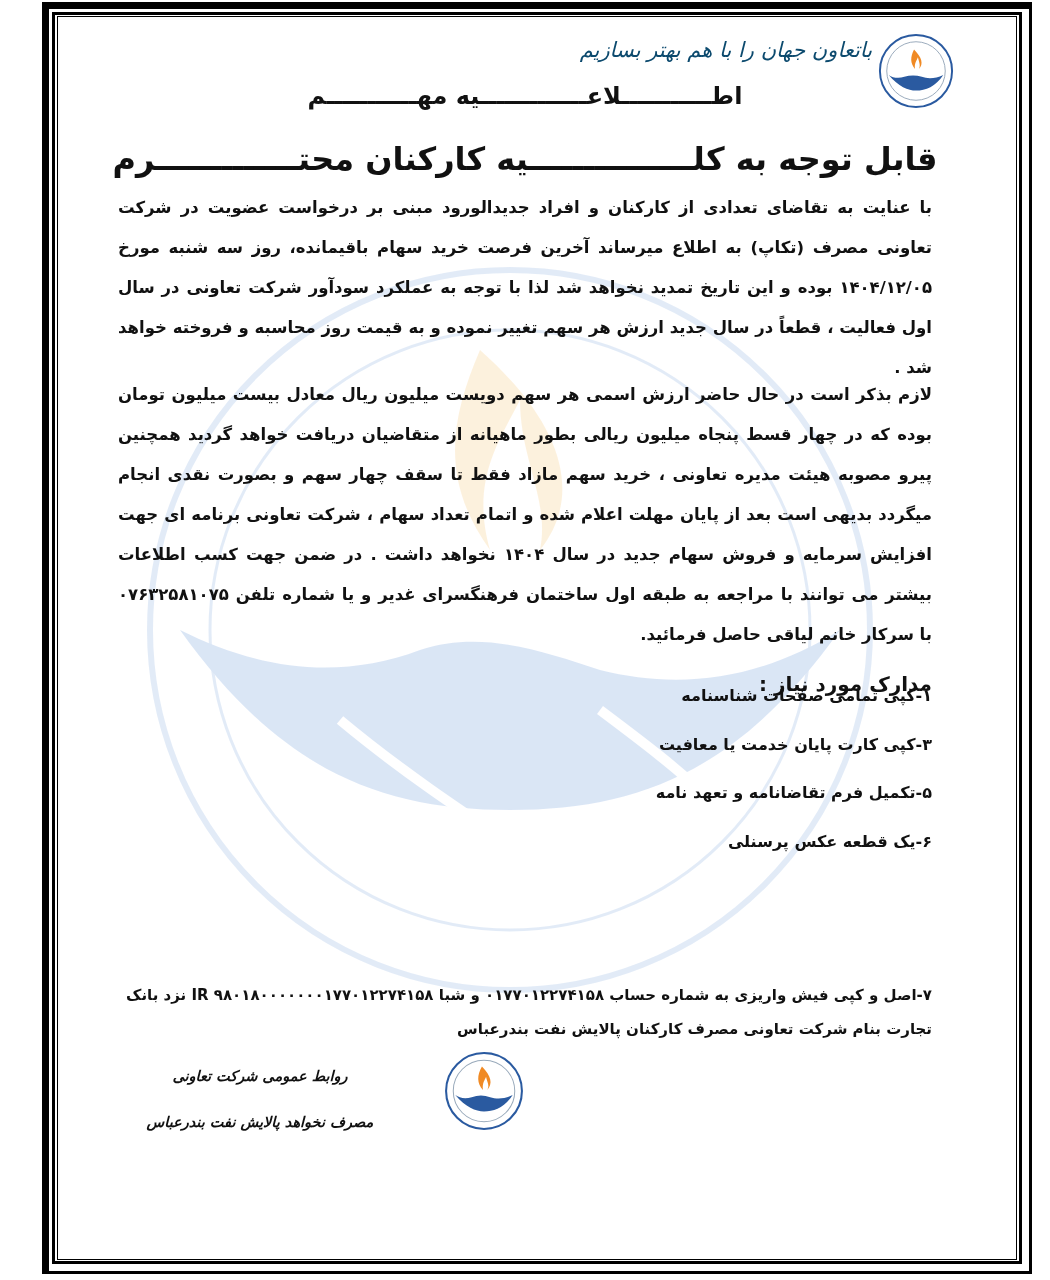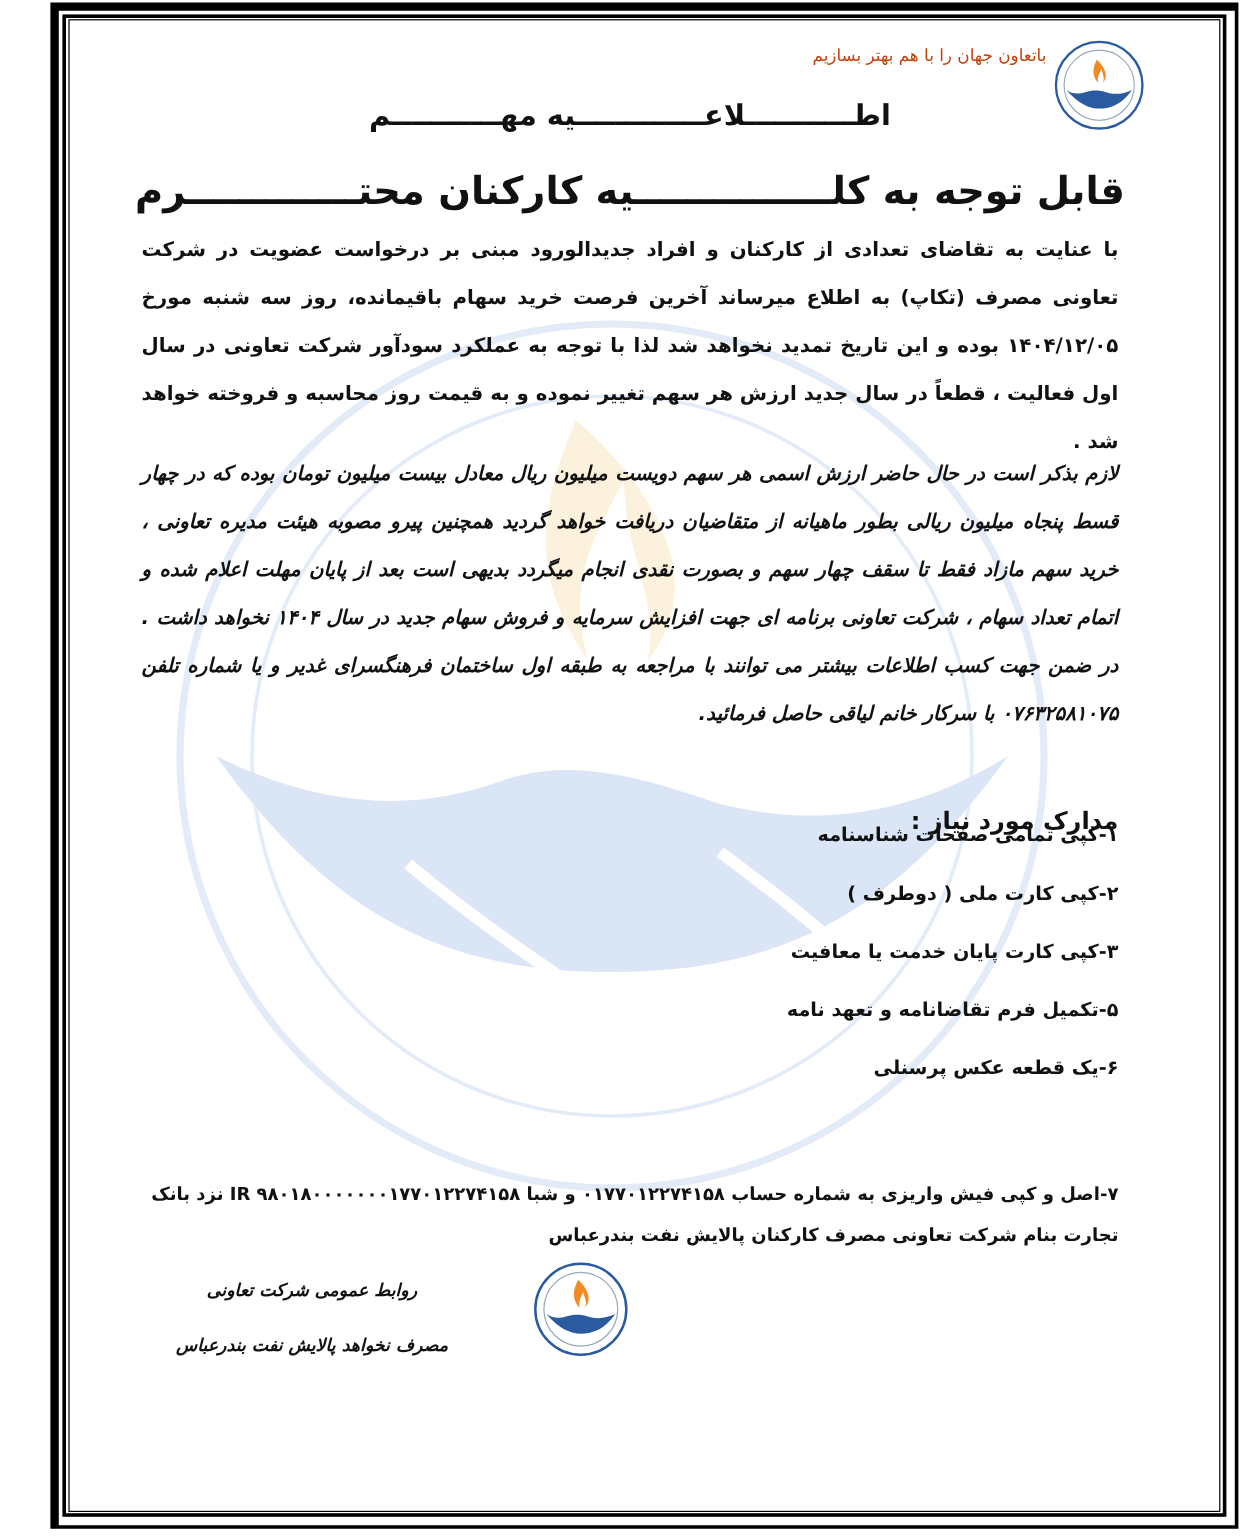--- a/index.html
+++ b/index.html
@@ -6,30 +6,30 @@
   body { width:1050px; height:1280px; position:relative; overflow:hidden;
          font-family:"DejaVu Sans", "Liberation Sans", sans-serif; color:#111; }
   .frame-outer { position:absolute; left:42px; top:2px; width:990px; height:1272px;
                  border-left:7px solid #000; border-top:7px solid #000; border-right:3px solid #000; border-bottom:3px solid #000; box-sizing:border-box; }
   .frame-mid { position:absolute; left:52px; top:12px; width:970px; height:1252px;
                border:3px solid #000; box-sizing:border-box; }
   .frame-inner { position:absolute; left:57px; top:16px; width:960px; height:1244px;
                  border:1px solid #000; box-sizing:border-box; }
   .watermark { position:absolute; left:120px; top:250px; width:780px; height:760px; opacity:0.22; pointer-events:none; }
   .header-logo { position:absolute; right:95px; top:32px; width:78px; height:78px; }
-  .header-slogan { position:absolute; right:178px; top:38px; font-family:"DejaVu Serif", serif; 
-                   font-size:14px; color:#c2410c; direction:rtl; }
+  .header-slogan { position:absolute; right:178px; top:38px; font-family:"DejaVu Serif", serif; font-style:italic;
+                   font-size:21px; color:#0c4a6e; direction:rtl; }
   .title { position:absolute; top:82px; left:0; right:0; text-align:center; direction:rtl;
            font-weight:bold; font-size:24px; }
   .subtitle { position:absolute; top:140px; left:0; right:0; text-align:center; direction:rtl;
               font-weight:bold; font-size:32px; }
   .content { position:absolute; left:118px; right:118px; direction:rtl; text-align:justify;
              font-weight:bold; font-size:16.5px; line-height:40px; }
   .p1 { top:188px; }
-  .p2 { top:375px;font-style:italic; }
+  .p2 { top:375px; }
   .docs-title { position:absolute; right:118px; top:672px; direction:rtl; font-weight:bold; font-size:20px; }
   .docs-list { position:absolute; right:118px; top:680px; margin:0; padding:0; list-style:none; direction:rtl; }
   .docs-list li { font-weight:bold; font-size:16px; height:48.5px; line-height:32px; }
   .bank { position:absolute; left:118px; right:118px; top:978px; direction:rtl; font-weight:bold; font-size:15px; line-height:34px; text-align:right; }
   .footer-logo { position:absolute; left:443px; top:1050px; width:82px; height:82px; }
   .sign { position:absolute; left:140px; width:240px; text-align:center; direction:rtl; font-weight:bold; font-size:14.5px;font-style:italic; }
   .sign1 { top:1068px; }
   .sign2 { top:1114px; }
 </style>
 </head>
@@ -58,21 +58,20 @@
 
 <div class="title">اطـــــــــــلاعـــــــــــــیه مهـــــــــــم</div>
 <div class="subtitle">قابل توجه به کلـــــــــــــــیه کارکنان محتـــــــــــــرم</div>
 
 <div class="content p1">با عنایت به تقاضای تعدادی از کارکنان و افراد جدیدالورود مبنی بر درخواست عضویت در شرکت تعاونی مصرف (تکاپ) به اطلاع میرساند آخرین فرصت خرید سهام باقیمانده، روز سه شنبه مورخ ۱۴۰۴/۱۲/۰۵ بوده و این تاریخ تمدید نخواهد شد لذا با توجه به عملکرد سودآور شرکت تعاونی در سال اول فعالیت ، قطعاً در سال جدید ارزش هر سهم تغییر نموده و به قیمت روز محاسبه و فروخته خواهد شد .</div>
 <div class="content p2">لازم بذکر است در حال حاضر ارزش اسمی هر سهم دویست میلیون ریال معادل بیست میلیون تومان بوده که در چهار قسط پنجاه میلیون ریالی بطور ماهیانه از متقاضیان  دریافت خواهد گردید همچنین پیرو مصوبه هیئت مدیره تعاونی ، خرید سهم مازاد فقط تا سقف چهار سهم و بصورت نقدی انجام میگردد بدیهی است بعد از پایان مهلت اعلام شده و اتمام تعداد سهام ، شرکت تعاونی برنامه ای جهت افزایش سرمایه و فروش سهام جدید در سال ۱۴۰۴ نخواهد داشت . در ضمن جهت کسب اطلاعات بیشتر می توانند با مراجعه به طبقه اول ساختمان فرهنگسرای غدیر و یا شماره تلفن ۰۷۶۳۲۵۸۱۰۷۵ با سرکار خانم لیاقی حاصل فرمائید.</div>
 
 <div class="docs-title">مدارک مورد نیاز :</div>
 <ul class="docs-list">
   <li>۱-کپی تمامی صفحات شناسنامه</li>
-  <li>۲-کپی کارت ملی ( دوطرف )</li>
   <li>۳-کپی کارت پایان خدمت یا معافیت</li>
   <li>۵-تکمیل فرم تقاضانامه و تعهد نامه</li>
   <li>۶-یک قطعه عکس پرسنلی</li>
 </ul>
 <div class="bank">۷-اصل و کپی فیش واریزی به شماره حساب ۰۱۷۷۰۱۲۲۷۴۱۵۸ و شبا IR ۹۸۰۱۸۰۰۰۰۰۰۰۱۷۷۰۱۲۲۷۴۱۵۸ نزد بانک تجارت بنام شرکت تعاونی مصرف کارکنان پالایش نفت بندرعباس</div>
 
 <svg class="footer-logo" viewBox="0 0 80 80">
   <circle cx="40" cy="40" r="37" fill="#fff" stroke="#2a5aa0" stroke-width="2"></circle>
   <circle cx="40" cy="40" r="30" fill="none" stroke="#9ab" stroke-width="1"></circle>
   <path d="M38 16 C33 25 33 32 39 39 C38 32 41 29 42 26 C43 31 46 35 43 39 C49 33 47 25 38 16 Z" fill="#f08a24"></path>

